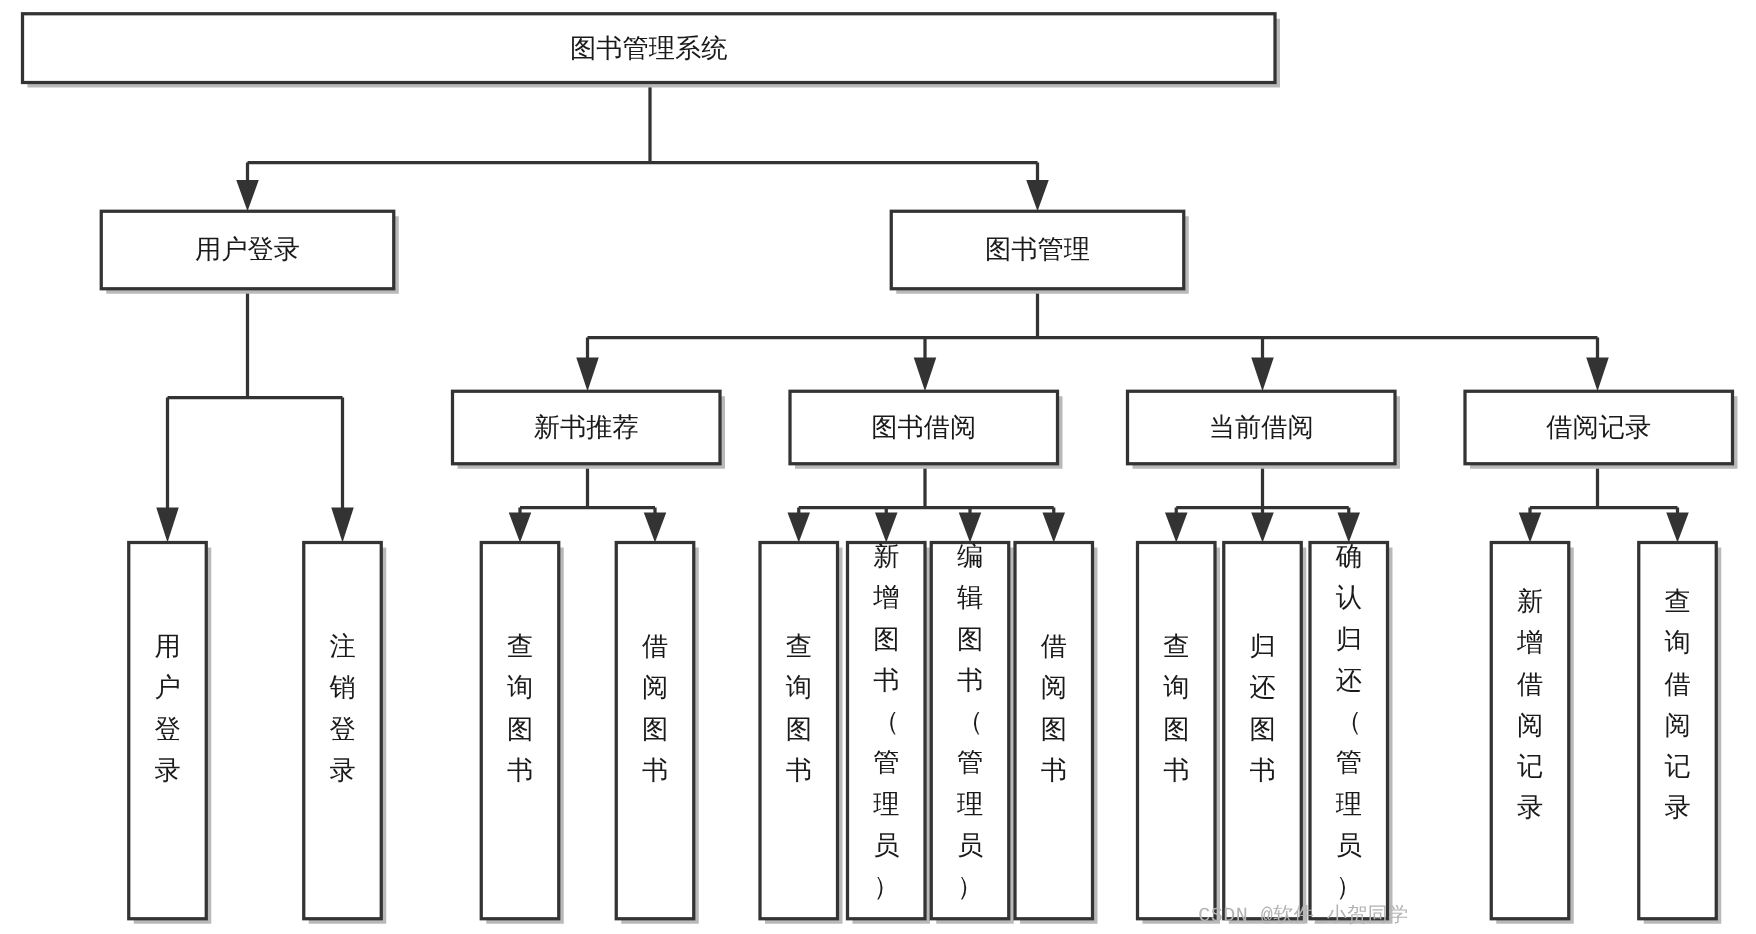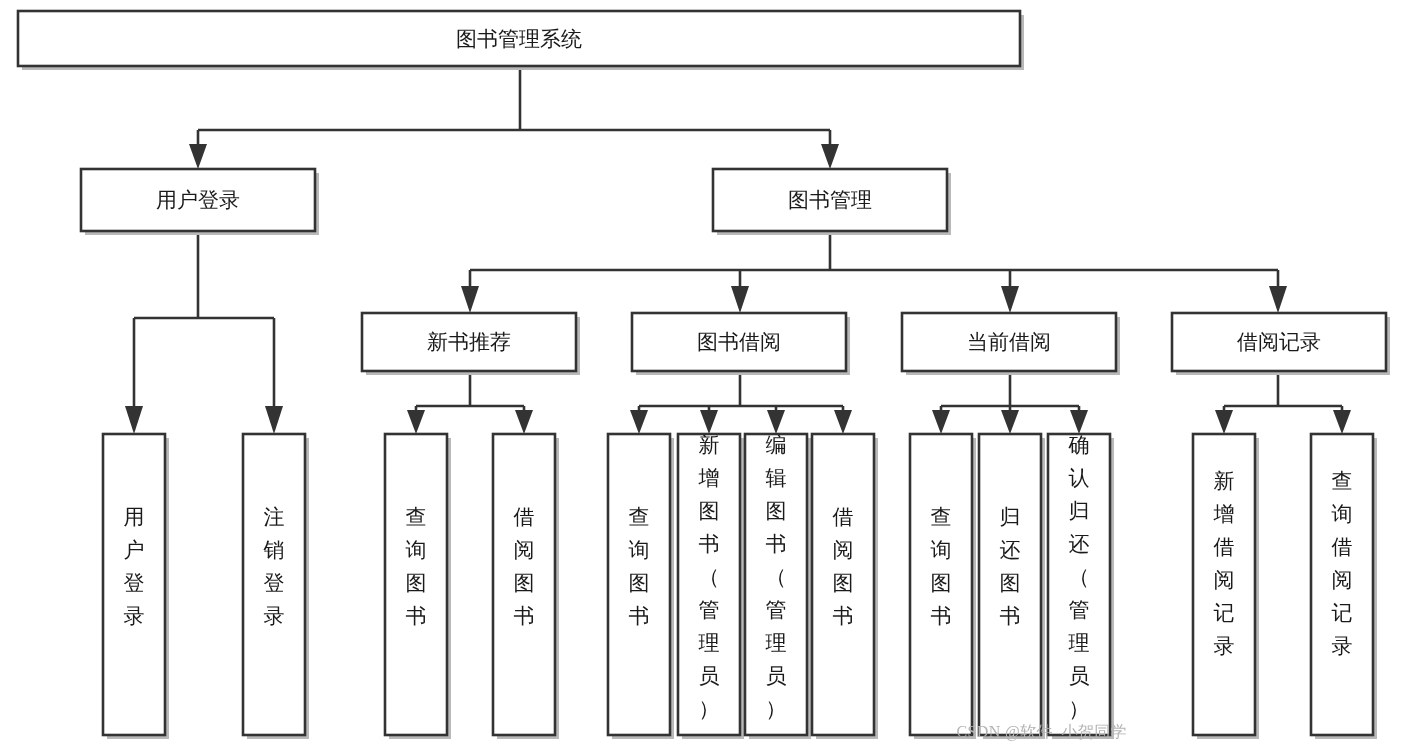--- a/index.html
+++ b/index.html
@@ -50,21 +50,21 @@
   .node-label-v {
     font-family: "Liberation Sans", sans-serif;
     font-size: 21px;
     fill: #1a1a1a;
     text-anchor: middle;
   }
   .watermark {
     position: absolute;
     right: 8px;
     bottom: 4px;
-    font-family: Liberation Serif, serif;
+    font-family: Liberation Mono, monospace;
     font-size: 16px;
     color: #b3b3b3;
     letter-spacing: 0.4px;
     white-space: nowrap;
     pointer-events: none;
   }
 </style>
 </head>
 <body>
 

